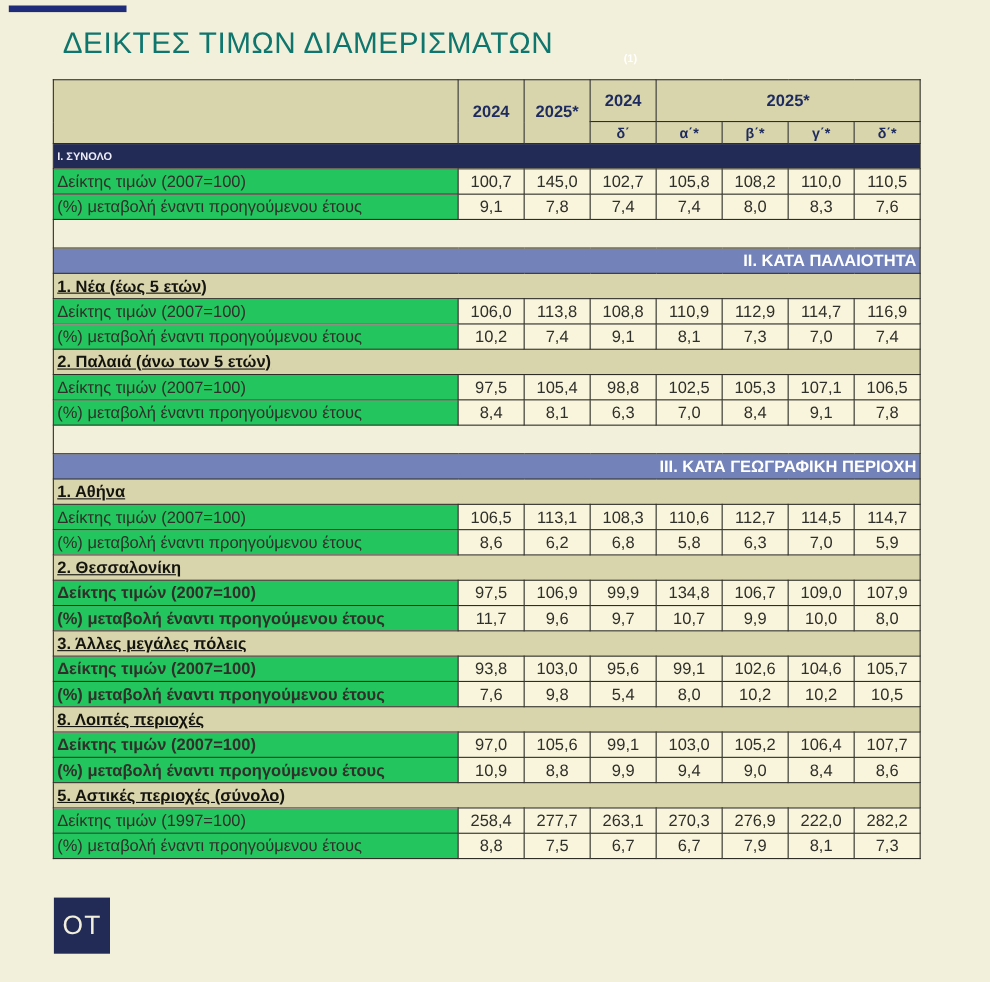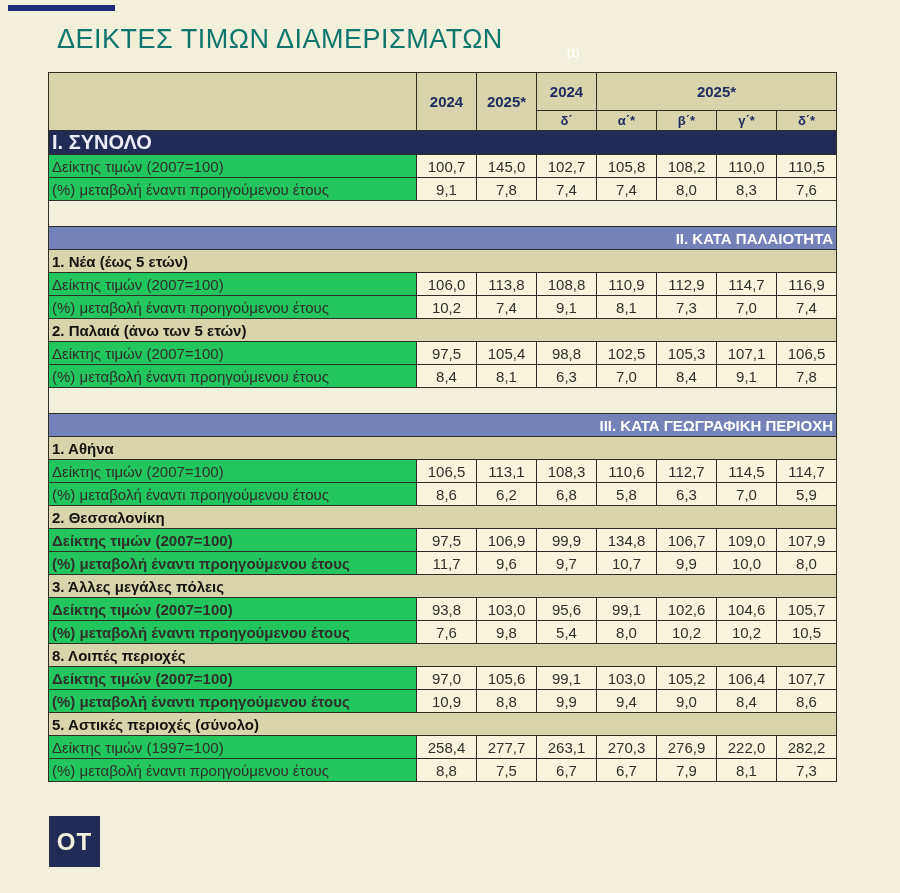--- a/index.html
+++ b/index.html
@@ -35,46 +35,46 @@
   colgroup col.c-label{width:368px;}
   colgroup col.c-val{width:60px;}
   thead th{
     background:#d8d4ac;color:#1d2b5f;font-weight:bold;text-align:center;
   }
   thead tr.yr-row th{height:37px;font-size:15px;}
   thead tr.q-row th{height:19px;font-size:13px;}
   tbody tr{height:23px;}
   td.section{
     background:#222a56;color:#ecebf6;font-weight:bold;
-    padding-left:8px;font-size:20px;
+    padding-left:8px;font-size:10px;
   }
   td.group{
     background:#7383ba;color:#ffffff;font-weight:bold;
     padding-left:8px;font-size:15px;text-align:right;
   }
   td.sub{
     background:#d8d4ac;color:#14140f;font-weight:bold;
-    padding-left:27px;font-size:15px;
+    padding-left:27px;font-size:15px;text-decoration:underline;
   }
   td.spacer{
     background:#f2efda;height:25px;
     border-left:1px solid #2e2e27;border-right:1px solid #2e2e27;
   }
   td.lbl{
     background:#22c55e;padding-left:45px;
   }
   td.val{
     background:#f9f5dc;text-align:center;
   }
   tr.bold td.lbl{font-weight:bold;}
   .ot-logo{
     position:absolute;left:49px;top:816px;width:51px;height:51px;
     background:#222a56;color:#f2efdc;
     display:flex;align-items:center;justify-content:center;
-    font-size:24px;font-weight:bold;letter-spacing:1px;
+    font-size:24px;font-weight:normal;letter-spacing:1px;
   }
 </style>
 </head>
 <body>
 
 <div class="top-bar"></div>
 
 <h1 class="title">ΔΕΙΚΤΕΣ ΤΙΜΩΝ ΔΙΑΜΕΡΙΣΜΑΤΩΝ</h1>
 
 <div class="footnote-marker">(1)</div>

